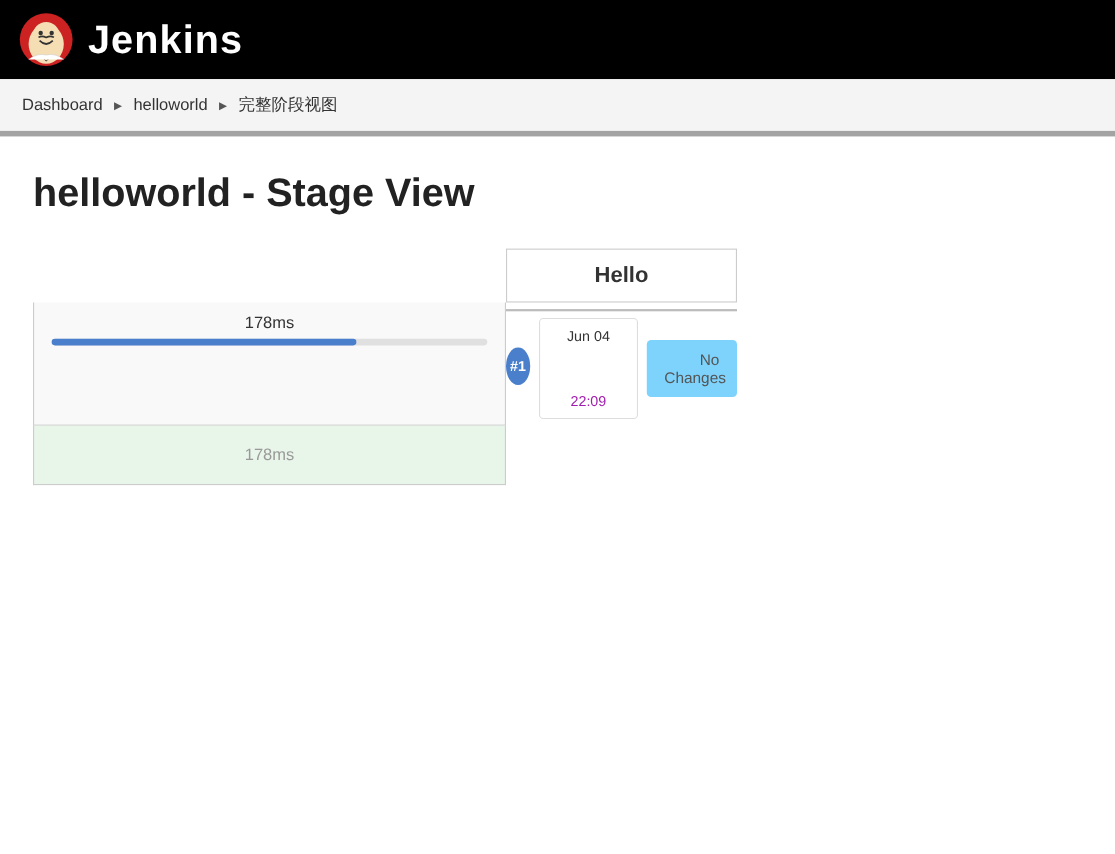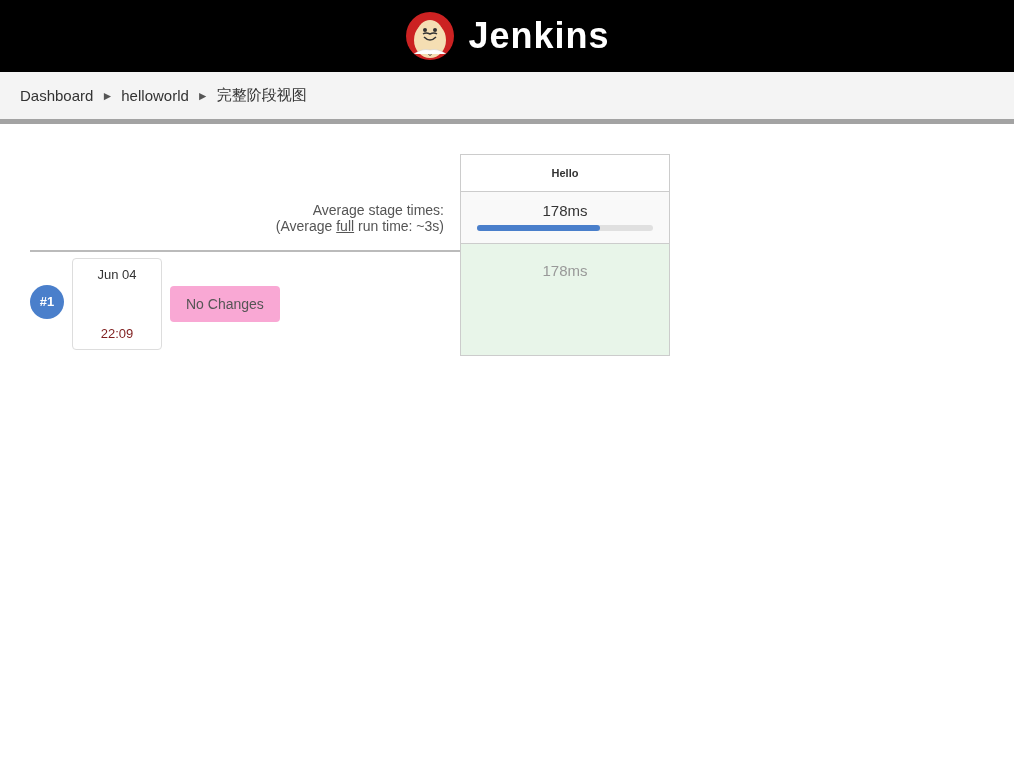--- a/index.html
+++ b/index.html
@@ -5,21 +5,20 @@
     * { box-sizing: border-box; margin: 0; padding: 0; }
     body { font-family: 'Helvetica Neue', Arial, sans-serif; background: #fff; }
 
     
     .header {
       background: #000;
       padding: 10px 16px;
       display: flex;
       align-items: center;
       gap: 12px;
-      justify-content: center;
     }
     .jenkins-title {
       color: #fff;
       font-size: 36px;
       font-weight: bold;
       letter-spacing: 1px;
     }
 
     
     .breadcrumb {
@@ -74,28 +73,28 @@
       padding: 8px 12px;
       text-align: center;
       min-width: 90px;
     }
     .build-date {
       font-size: 13px;
       color: #333;
     }
     .build-time {
       font-size: 13px;
-      color: #7f1d1d;
+      color: #a21caf;
       margin-top: 44px;
     }
     .no-changes-box {
-      background: #f9a8d4;
+      background: #7dd3fc;
       border-radius: 4px;
       padding: 10px 16px;
-      text-align: center;
+      text-align: right;
       font-size: 14px;
       color: #555;
       min-width: 80px;
     }
 
     
     .build-badge {
       display: inline-block;
       background: #4a7fcb;
       color: #fff;
@@ -120,21 +119,21 @@
     }
 
     
     .sv-header-empty {
       
     }
     .sv-header-stage {
       border: 1px solid #ccc;
       background: #fff;
       text-align: center;
-      font-size: 11px;
+      font-size: 20px;
       font-weight: bold;
       color: #333;
       padding: 12px 16px;
     }
 
     
     .sv-avg-label-cell {
       text-align: right;
       padding: 10px 16px 10px 0;
       font-size: 14px;
@@ -196,36 +195,27 @@
 
 <nav class="breadcrumb">
   <a href="#">Dashboard</a>
   <span class="arrow">►</span>
   <a href="#">helloworld</a>
   <span class="arrow">►</span>
   <a href="#">完整阶段视图</a>
 </nav>
 
 <div class="main">
+  <h1 class="page-title">helloworld - Stage View</h1>
 
   <div class="sv-wrapper">
 
     <div class="sv-header-empty"></div>
     <div class="sv-header-stage">Hello</div>
 
-    <div class="sv-avg-label-cell">
-      <div>
-        <span>Average stage times:</span>
-      </div>
-      <div>
-        <span>(Average</span>
-        <span class="full-underline">full</span>
-        <span>run time: ~3s)</span>
-      </div>
-    </div>
     <div class="sv-avg-data-cell">
       <div class="avg-time">178ms</div>
       <div class="avg-bar-container">
         <div class="avg-bar" style="width: 70%"></div>
       </div>
     </div>
 
     <div class="sv-build-label-cell">
 
       <div style="display:flex; align-items:center; gap:8px; border-top: 2px solid #bbb; padding-top:6px; width:100%;">

